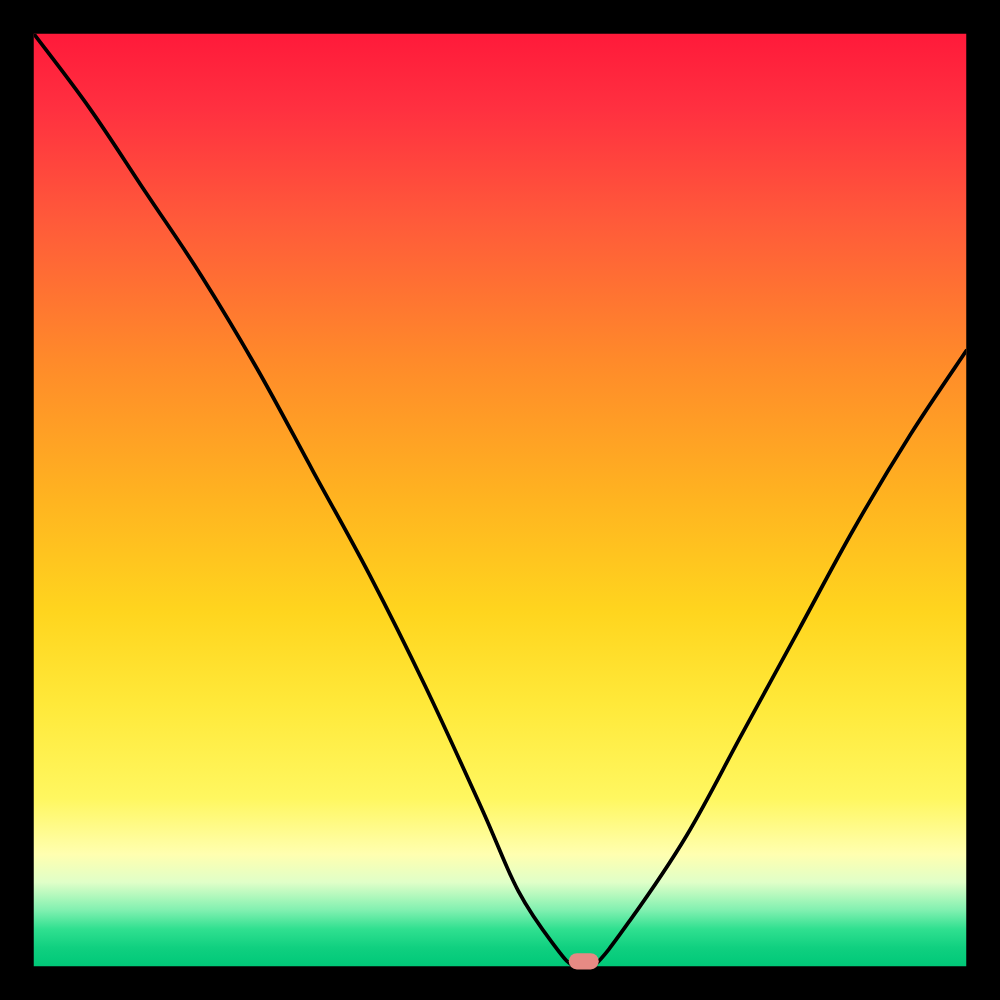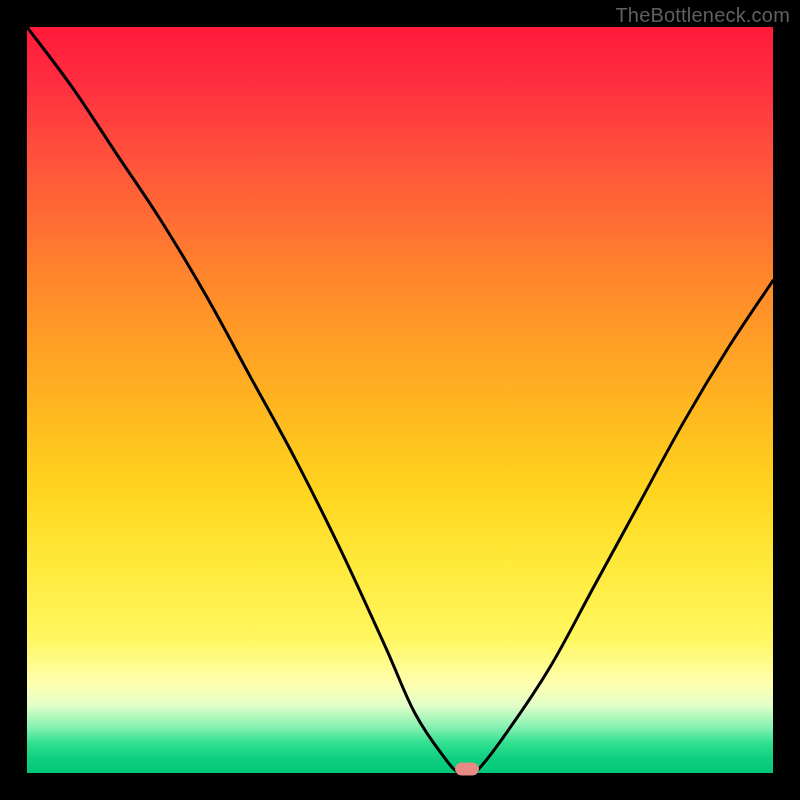--- a/index.html
+++ b/index.html
@@ -65,21 +65,20 @@
     background: #e68a84;
     border-radius: 7px;
     transform: translate(-50%, -50%);
   }
 </style>
 </head>
 <body>
 
 <div class="frame">
 
-  <div class="attribution">TheBottleneck.com</div>
 
   <div class="plot-area">
     <svg class="curve" viewBox="0 0 746 746" preserveAspectRatio="none">
       <path id="curve-path" fill="none" stroke="#000" stroke-width="3" stroke-linecap="round" stroke-linejoin="round" d="M 0,0 C 8.056799999999999,10.742399999999991 28.6464,36.852399999999946 44.76,59.67999999999995 C 60.873599999999996,82.50759999999995 73.40639999999999,102.64960000000004 89.52,126.82000000000005 C 105.6336,150.99040000000008 118.16640000000001,168.44680000000005 134.28,193.96000000000004 C 150.3936,219.47320000000002 162.9264,240.3612 179.04,268.56 C 195.15359999999998,296.7588 207.6864,321.0784 223.79999999999998,350.62 C 239.91359999999997,380.1616 252.4464,401.7956 268.56,432.68 C 284.6736,463.56440000000003 297.2064,488.63000000000005 313.32,522.2 C 329.4336,555.77 344.652,589.6383999999999 358.08,619.18 C 371.508,648.7216 377.1776,666.178 387.92,686.32 C 398.66240000000005,706.4620000000001 409.70320000000004,720.3376000000001 417.76000000000005,731.08 C 425.81680000000006,741.8224 427.30879999999996,743.3144 432.67999999999995,746 C 438.05119999999994,748.6856 439.54319999999996,752.7139999999999 447.59999999999997,746 C 455.6568,739.2860000000001 464.012,727.4992000000001 477.44,708.7 C 490.868,689.9008 506.0863999999999,668.4159999999999 522.1999999999999,641.56 C 538.3136,614.704 550.8464,589.0416 566.96,559.5 C 583.0736,529.9584 595.6063999999999,506.9816 611.7199999999999,477.44 C 627.8335999999999,447.8984 640.3664,423.5788 656.48,395.38 C 672.5936,367.1812 685.1264,346.2932 701.24,320.78000000000003 C 717.3536,295.26680000000005 737.9432,265.7252 746,253.64"></path>
     </svg>
     <div id="min-marker" class="marker" style="left: 440.14px; top: 742px; background: rgb(230, 138, 132);"></div>
   </div>
 
 </div>
 

